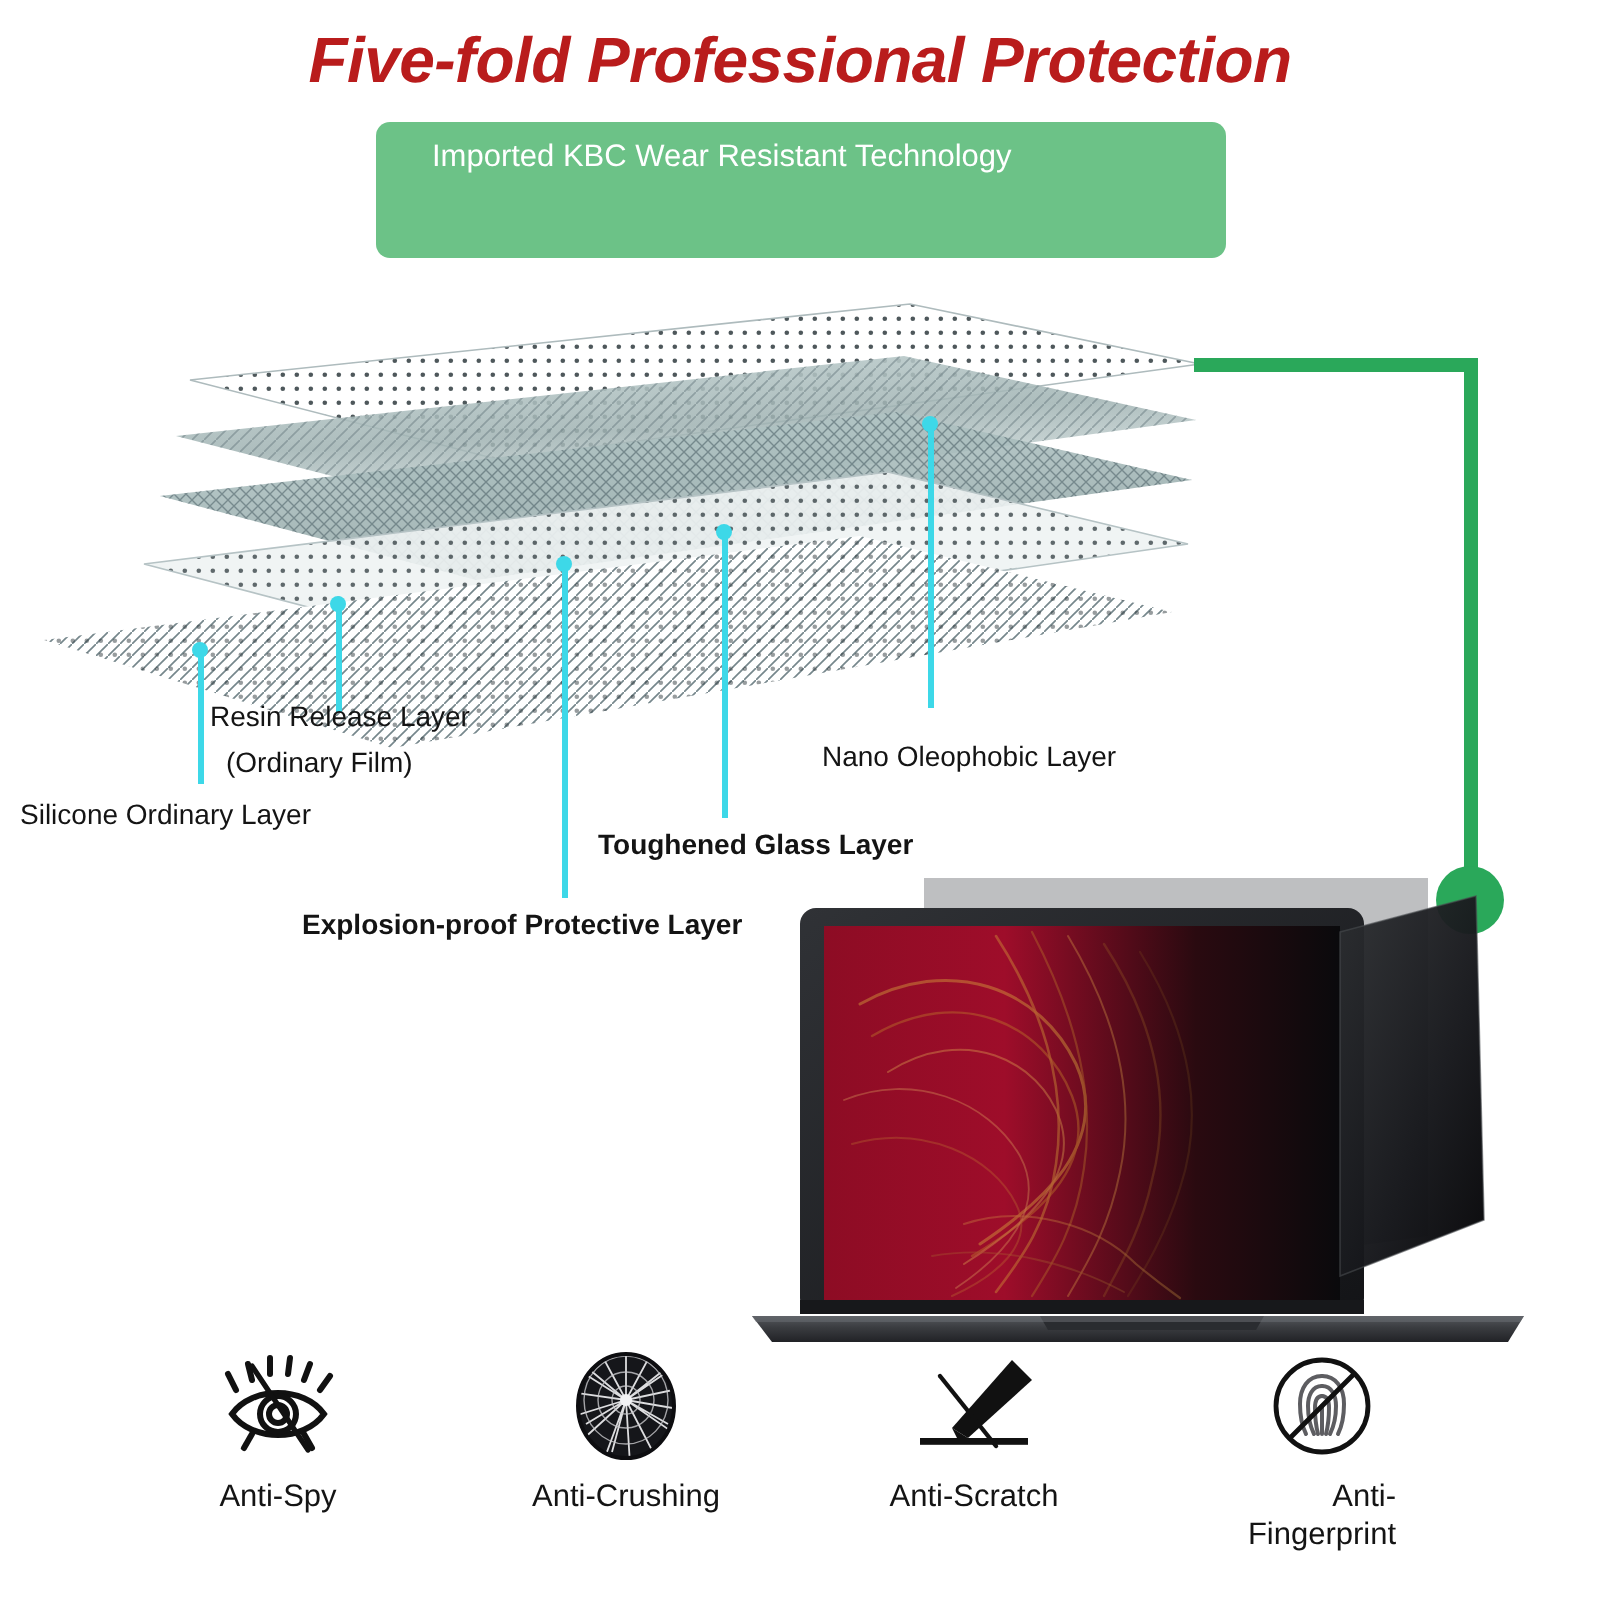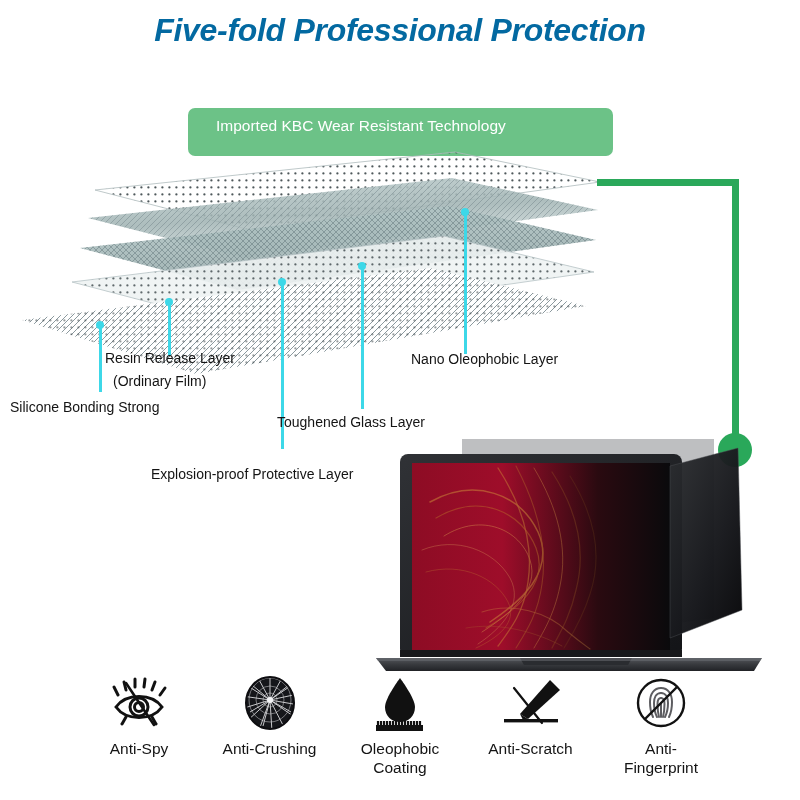--- a/index.html
+++ b/index.html
@@ -10,32 +10,31 @@
     overflow:hidden;
     position:relative;
   }
   #stage{position:relative;width:800px;height:800px;}
 
   
   .title{
     position:absolute;left:0;top:12px;width:800px;
     text-align:center;
     font-size:32px;font-weight:bold;font-style:italic;
-    color:#0369a1;
+    color:#b91c1c;
     letter-spacing:-0.3px;
     white-space:nowrap;
   }
   .subtitle-box{
     position:absolute;left:188px;top:61px;
-    width:425px;height:48px;
+    width:425px;height:68px;
     background:#6cc287;
     border-radius:7px;
     box-sizing:border-box;
     padding:7px 0 0 28px;
-    margin-top:47px;
   }
   .subtitle-line{
     color:#ffffff;
     font-size:15.5px;
     line-height:21px;
     white-space:nowrap;
   }
 
   
   .diagram{position:absolute;left:0;top:130px;width:640px;height:270px;}
@@ -73,21 +72,21 @@
     position:absolute;left:80px;top:672px;width:640px;height:120px;
     display:flex;justify-content:space-between;align-items:flex-start;
   }
   .feature{
     width:118px;
     display:flex;flex-direction:column;align-items:center;
   }
   .feature .ico{height:62px;display:flex;align-items:center;justify-content:center;}
   .feature .flabel{
     margin-top:5px;
-    text-align:center;
+    text-align:right;
     font-size:15.5px;
     line-height:19px;
     color:#141414;
     white-space:pre-line;
   }
 </style>
 </head>
 <body>
 
 <div id="stage">
@@ -158,26 +157,26 @@
 
   <div class="leader-dot" style="left:278px;top:278px;"></div>
   <div class="leader" style="left:281px;top:282px;height:167px;"></div>
 
   <div class="leader-dot" style="left:358px;top:262px;"></div>
   <div class="leader" style="left:361px;top:266px;height:143px;"></div>
 
   <div class="leader-dot" style="left:461px;top:208px;"></div>
   <div class="leader" style="left:464px;top:212px;height:142px;"></div>
 
-  <div class="lcap" style="left:10px;top:397px;">Silicone Bonding Strong</div>
+  <div class="lcap" style="left:10px;top:397px;">Silicone Ordinary Layer</div>
   <div class="lcap" style="left:105px;top:348px;">Resin Release Layer</div>
   <div class="lcap" style="left:113px;top:371px;text-align:center;">(Ordinary Film)</div>
-  <div class="lcap" style="left:151px;top:464px;">Explosion-proof Protective Layer</div>
-  <div class="lcap" style="left:277px;top:412px;">Toughened Glass Layer</div>
-  <div class="lcap" style="left:411px;top:349px;">Nano Oleophobic Layer</div>
+  <div class="lcap" style="left:151px;top:452px;font-weight:bold;">Explosion-proof Protective Layer</div>
+  <div class="lcap" style="left:299px;top:412px;font-weight:bold;">Toughened Glass Layer</div>
+  <div class="lcap" style="left:411px;top:368px;">Nano Oleophobic Layer</div>
 
   <div class="g-h" style="left:597px;top:179px;width:142px;"></div>
   <div class="g-v" style="left:732px;top:179px;height:273px;"></div>
   <div class="g-dot" style="left:718px;top:433px;"></div>
 
   <div class="laptop">
     <svg width="420" height="245" viewBox="0 0 420 245">
       <defs>
         <linearGradient id="screenGrad" x1="0" y1="0" x2="1" y2="0">
           <stop offset="0%" stop-color="#8d0c24"></stop>
@@ -281,33 +280,20 @@
             <ellipse cx="29" cy="26" rx="14" ry="14"></ellipse>
             <ellipse cx="29" cy="26" rx="21" ry="22"></ellipse>
           </g>
           <circle cx="29" cy="26" r="3" fill="#f2f2f4"></circle>
           <ellipse cx="29" cy="29" rx="24" ry="26" fill="none" stroke="#0d0d10" stroke-width="2"></ellipse>
         </svg>
       </div>
       <div class="flabel">Anti-Crushing</div>
     </div>
 
-    <div class="feature">
-      <div class="ico">
-        <svg width="60" height="58" viewBox="0 0 60 58">
-          <path d="M30 4 C30 4 15 24 15 33 C15 42 21.7 48 30 48 C38.3 48 45 42 45 33 C45 24 30 4 30 4 Z" fill="#111"></path>
-          <g stroke="#111" stroke-width="2.2">
-            <path d="M8 47 L8 52 M11 47 L11 52 M14 47 L14 52 M17 47 L17 52 M20 47 L20 52 M23 47 L23 52 M26 47 L26 52 M29 47 L29 52 M32 47 L32 52 M35 47 L35 52 M38 47 L38 52 M41 47 L41 52 M44 47 L44 52 M47 47 L47 52 M50 47 L50 52"></path>
-          </g>
-          <rect x="6" y="51" width="47" height="6" fill="#111"></rect>
-        </svg>
-      </div>
-      <div class="flabel">Oleophobic
-Coating</div>
-    </div>
 
     <div class="feature">
       <div class="ico">
         <svg width="66" height="58" viewBox="0 0 66 58">
           <path d="M52 6 L62 16 L30 45 L22 40 Z" fill="#111"></path>
           <path d="M22 40 L30 45 L26 48 Z" fill="#111"></path>
           <g stroke="#111" stroke-width="2.2" stroke-linecap="round">
             <path d="M16 14 L44 49"></path>
           </g>
           <rect x="6" y="45" width="54" height="3.4" fill="#111"></rect>

